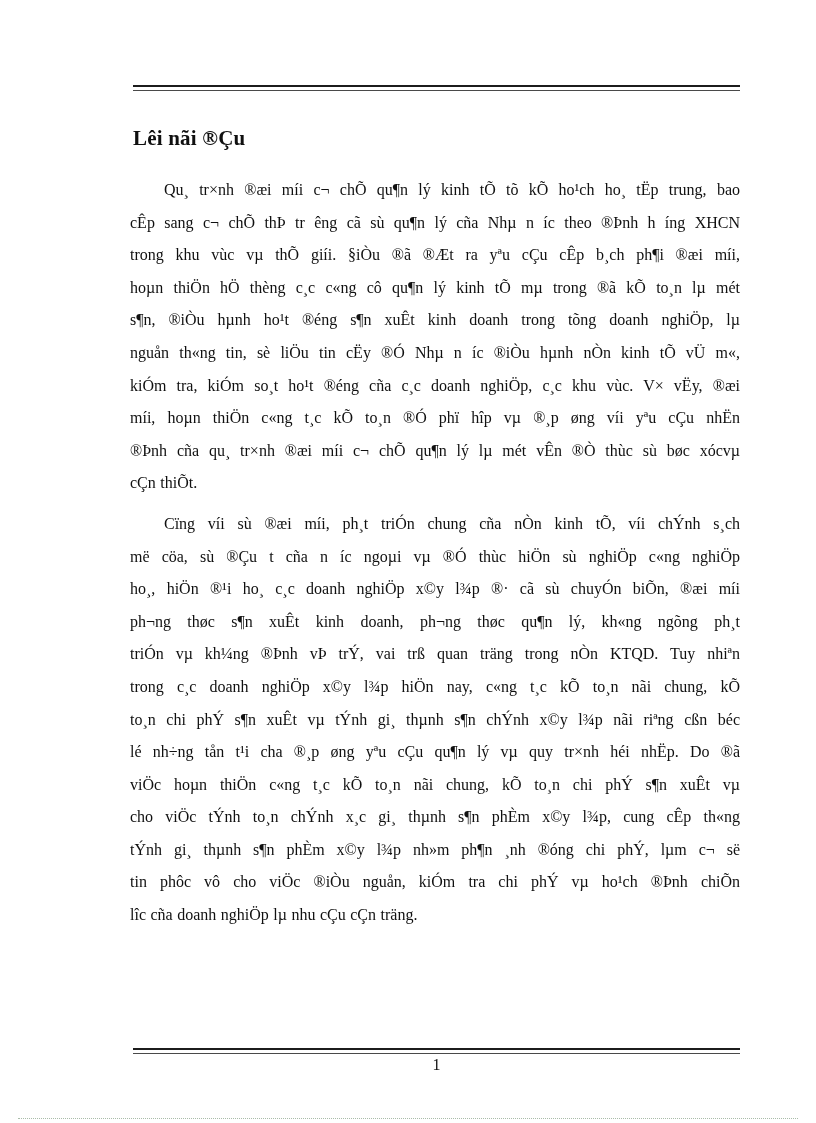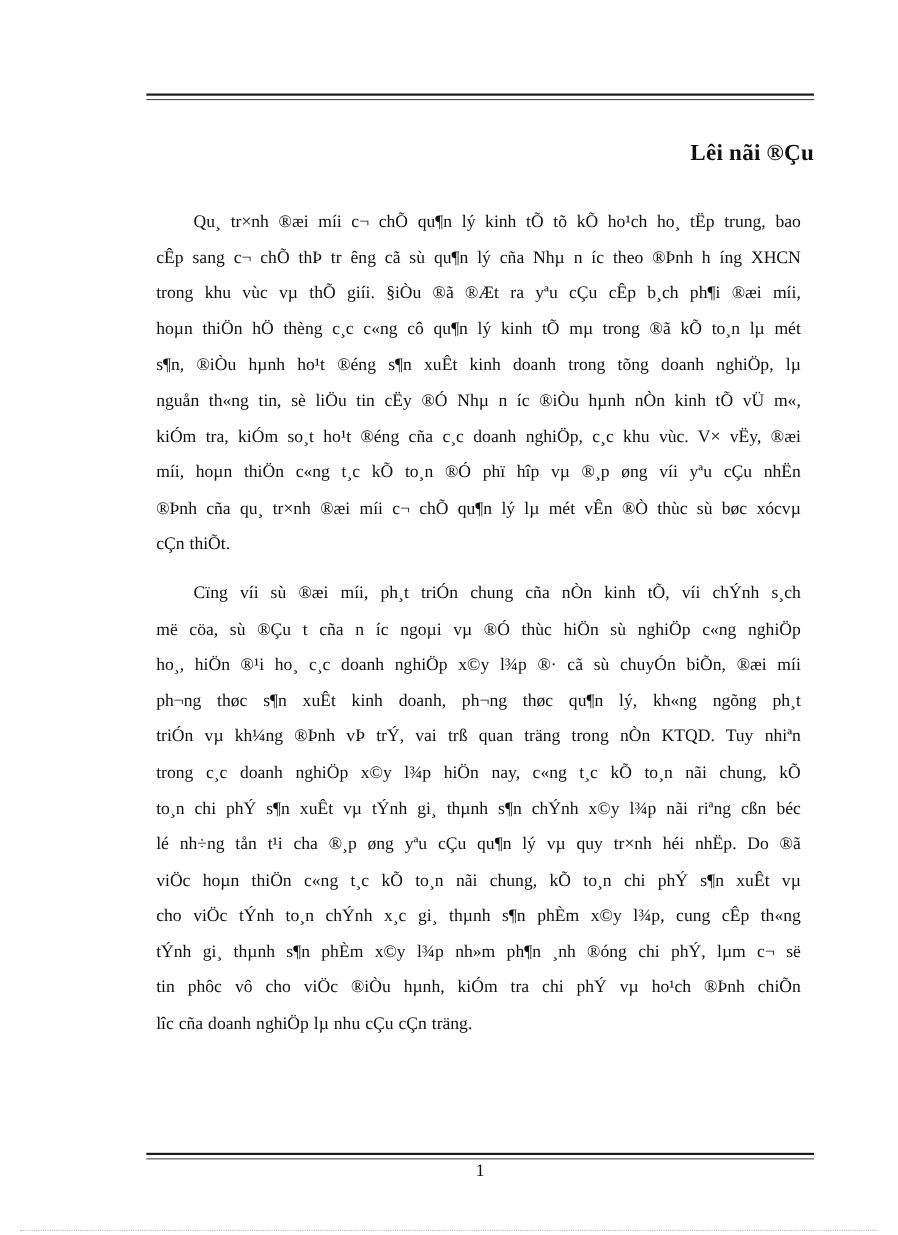--- a/index.html
+++ b/index.html
@@ -24,34 +24,34 @@
     border-top: 2px solid #1c1c1c;
     border-bottom: 1px solid #4a4a4a;
   }
   .rule.header { top: 85px; }
   .rule.footer { top: 1048px; }
   .doc-title {
     position: absolute;
     left: 133px;
     top: 126px;
     width: 607px;
-    text-align: right;
+    text-align: left;
     font-size: 21px;
     font-weight: bold;
     letter-spacing: 0.2px;
   }
   .body-text {
     position: absolute;
     left: 130px;
     top: 174px;
     width: 610px;
     font-size: 16px;
     line-height: 32.6px;
   }
-  .paragraph { margin: 12px; }
+  .paragraph { margin: 0; }
   .paragraph + .paragraph { margin-top: 8px; }
   .line {
     text-align: justify;
     text-align-last: justify;
     word-spacing: 0.5px;
   }
   .line.indent { padding-left: 34px; }
   .line.para-end {
     text-align-last: left;
   }
@@ -100,21 +100,21 @@
       <div class="line">më cöa, sù ®Çu t cña n íc ngoµi vµ ®Ó thùc hiÖn sù nghiÖp c«ng nghiÖp</div>
       <div class="line">ho¸, hiÖn ®¹i ho¸ c¸c doanh nghiÖp x©y l¾p ®· cã sù chuyÓn biÕn, ®æi míi</div>
       <div class="line">ph¬ng thøc s¶n xuÊt kinh doanh, ph¬ng thøc qu¶n lý, kh«ng ngõng ph¸t</div>
       <div class="line">triÓn vµ kh¼ng ®Þnh vÞ trÝ, vai trß quan träng trong nÒn KTQD. Tuy nhiªn</div>
       <div class="line">trong c¸c doanh nghiÖp x©y l¾p hiÖn nay, c«ng t¸c kÕ to¸n nãi chung, kÕ</div>
       <div class="line">to¸n chi phÝ s¶n xuÊt vµ tÝnh gi¸ thµnh s¶n chÝnh x©y l¾p nãi riªng cßn béc</div>
       <div class="line">lé nh÷ng tån t¹i cha ®¸p øng yªu cÇu qu¶n lý vµ quy tr×nh héi nhËp. Do ®ã</div>
       <div class="line">viÖc hoµn thiÖn c«ng t¸c kÕ to¸n nãi chung, kÕ to¸n chi phÝ s¶n xuÊt vµ</div>
       <div class="line">cho viÖc tÝnh to¸n chÝnh x¸c gi¸ thµnh s¶n phÈm x©y l¾p, cung cÊp th«ng</div>
       <div class="line">tÝnh gi¸ thµnh s¶n phÈm x©y l¾p nh»m ph¶n ¸nh ®óng chi phÝ, lµm c¬ së</div>
-      <div class="line">tin phôc vô cho viÖc ®iÒu hµnh, kiÓm tra chi phÝ vµ ho¹ch ®Þnh chiÕn</div>
+      <div class="line">tin phôc vô cho viÖc ®iÒu nguån, kiÓm tra chi phÝ vµ ho¹ch ®Þnh chiÕn</div>
       <div class="line para-end">lîc cña doanh nghiÖp lµ nhu cÇu cÇn träng.</div>
     </div>
 
   </div>
 
   <div class="rule footer"></div>
 
   <div class="page-number">1</div>
 
   <div class="page-edge-dots"></div>

